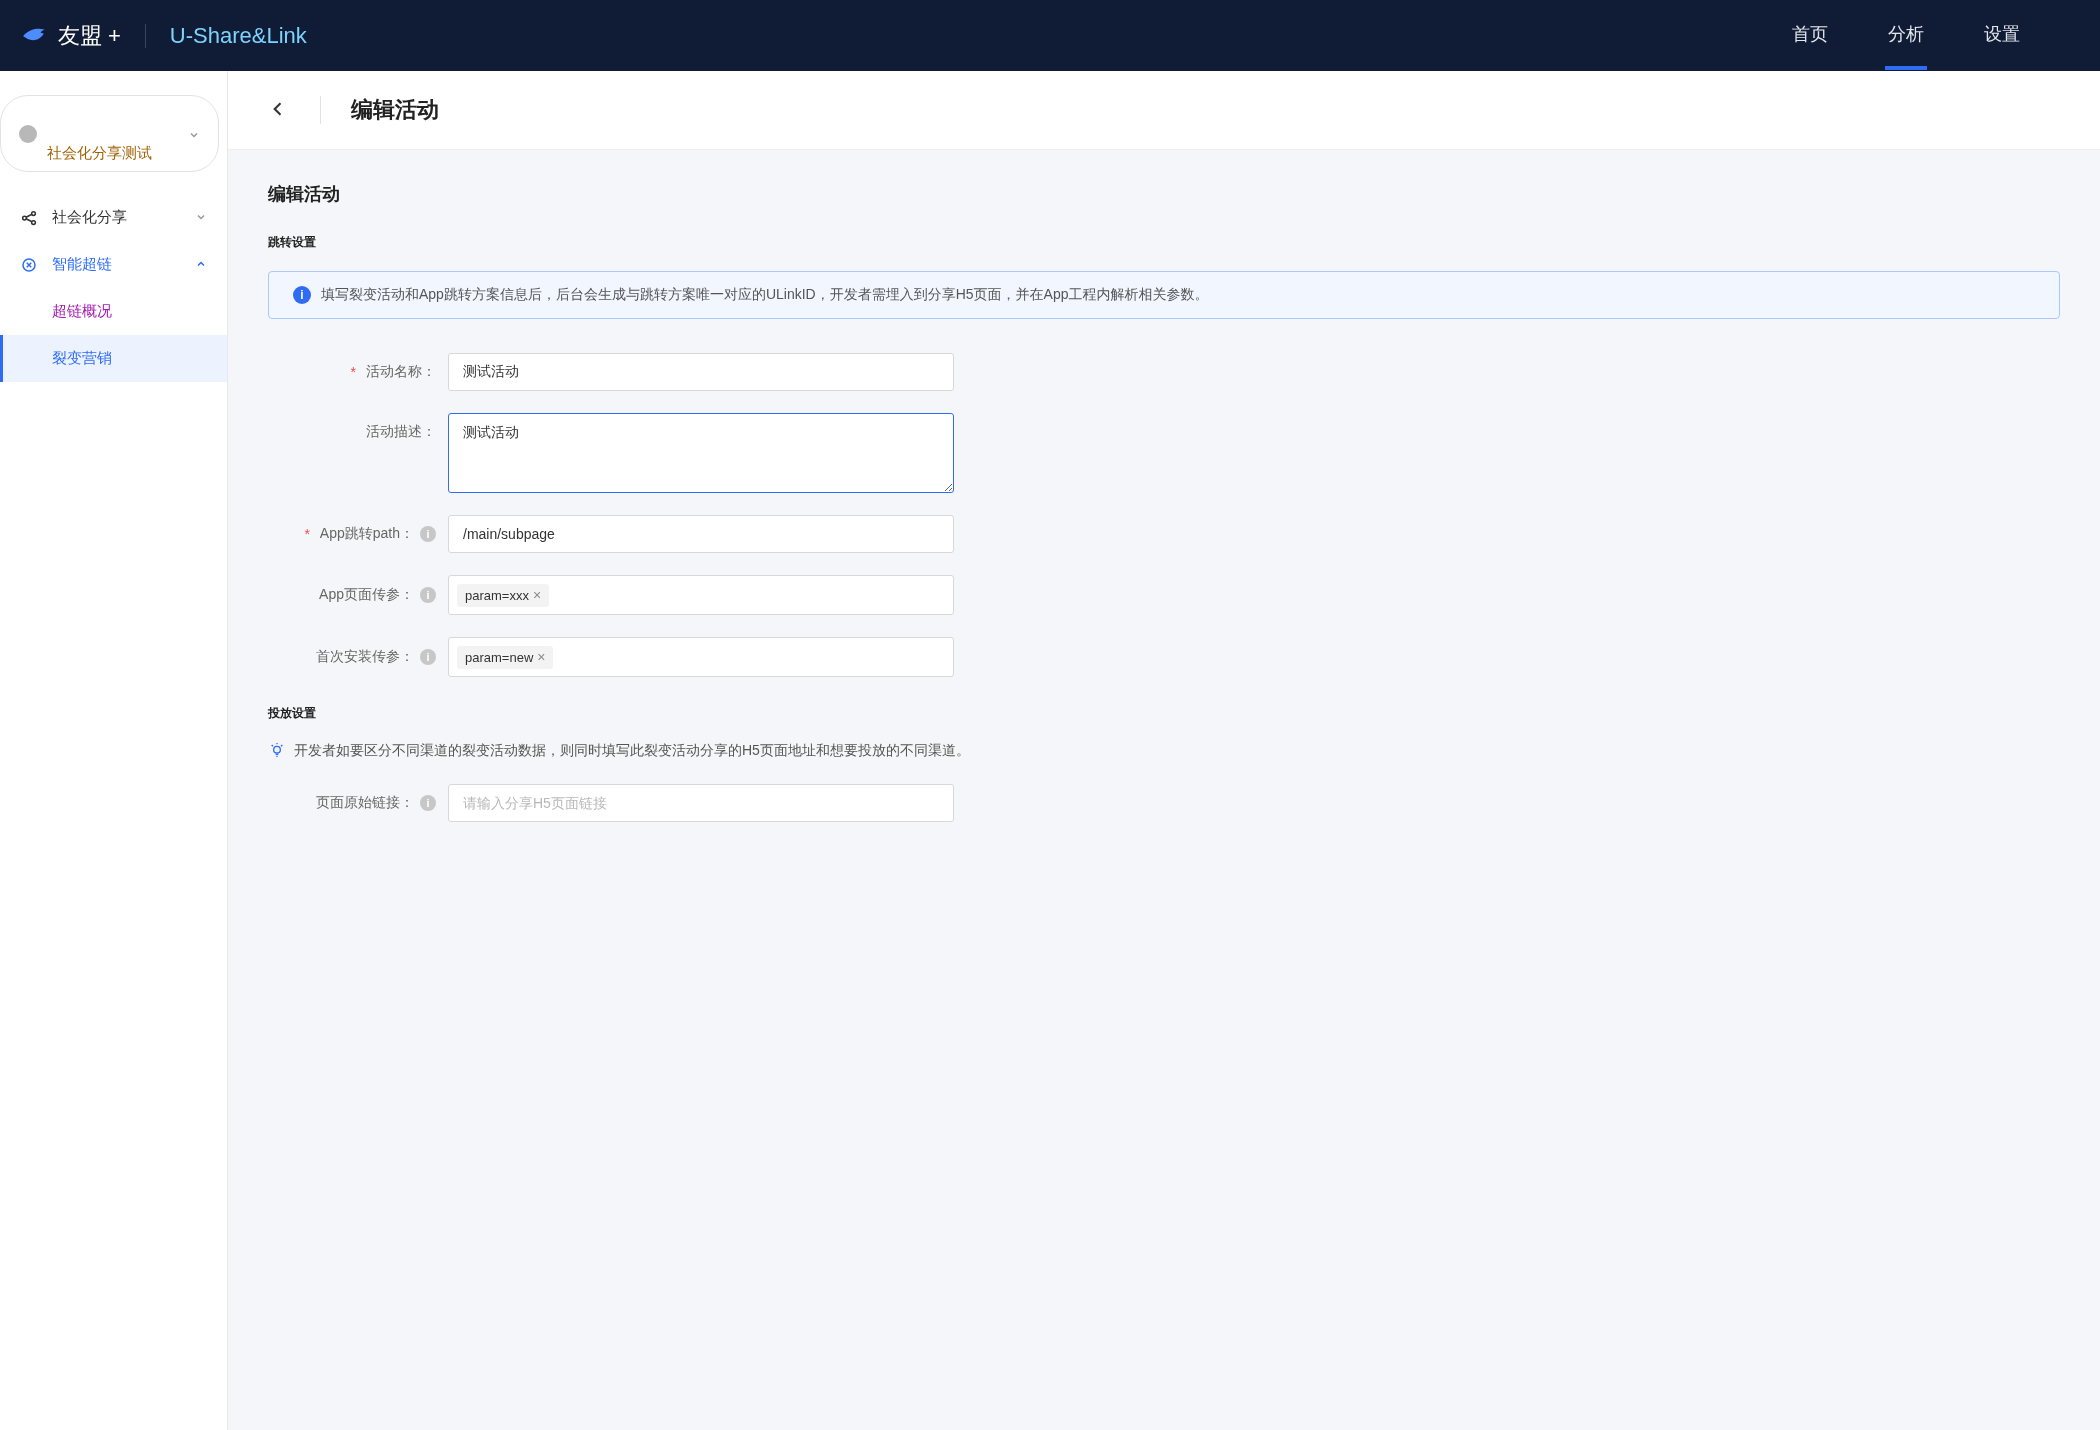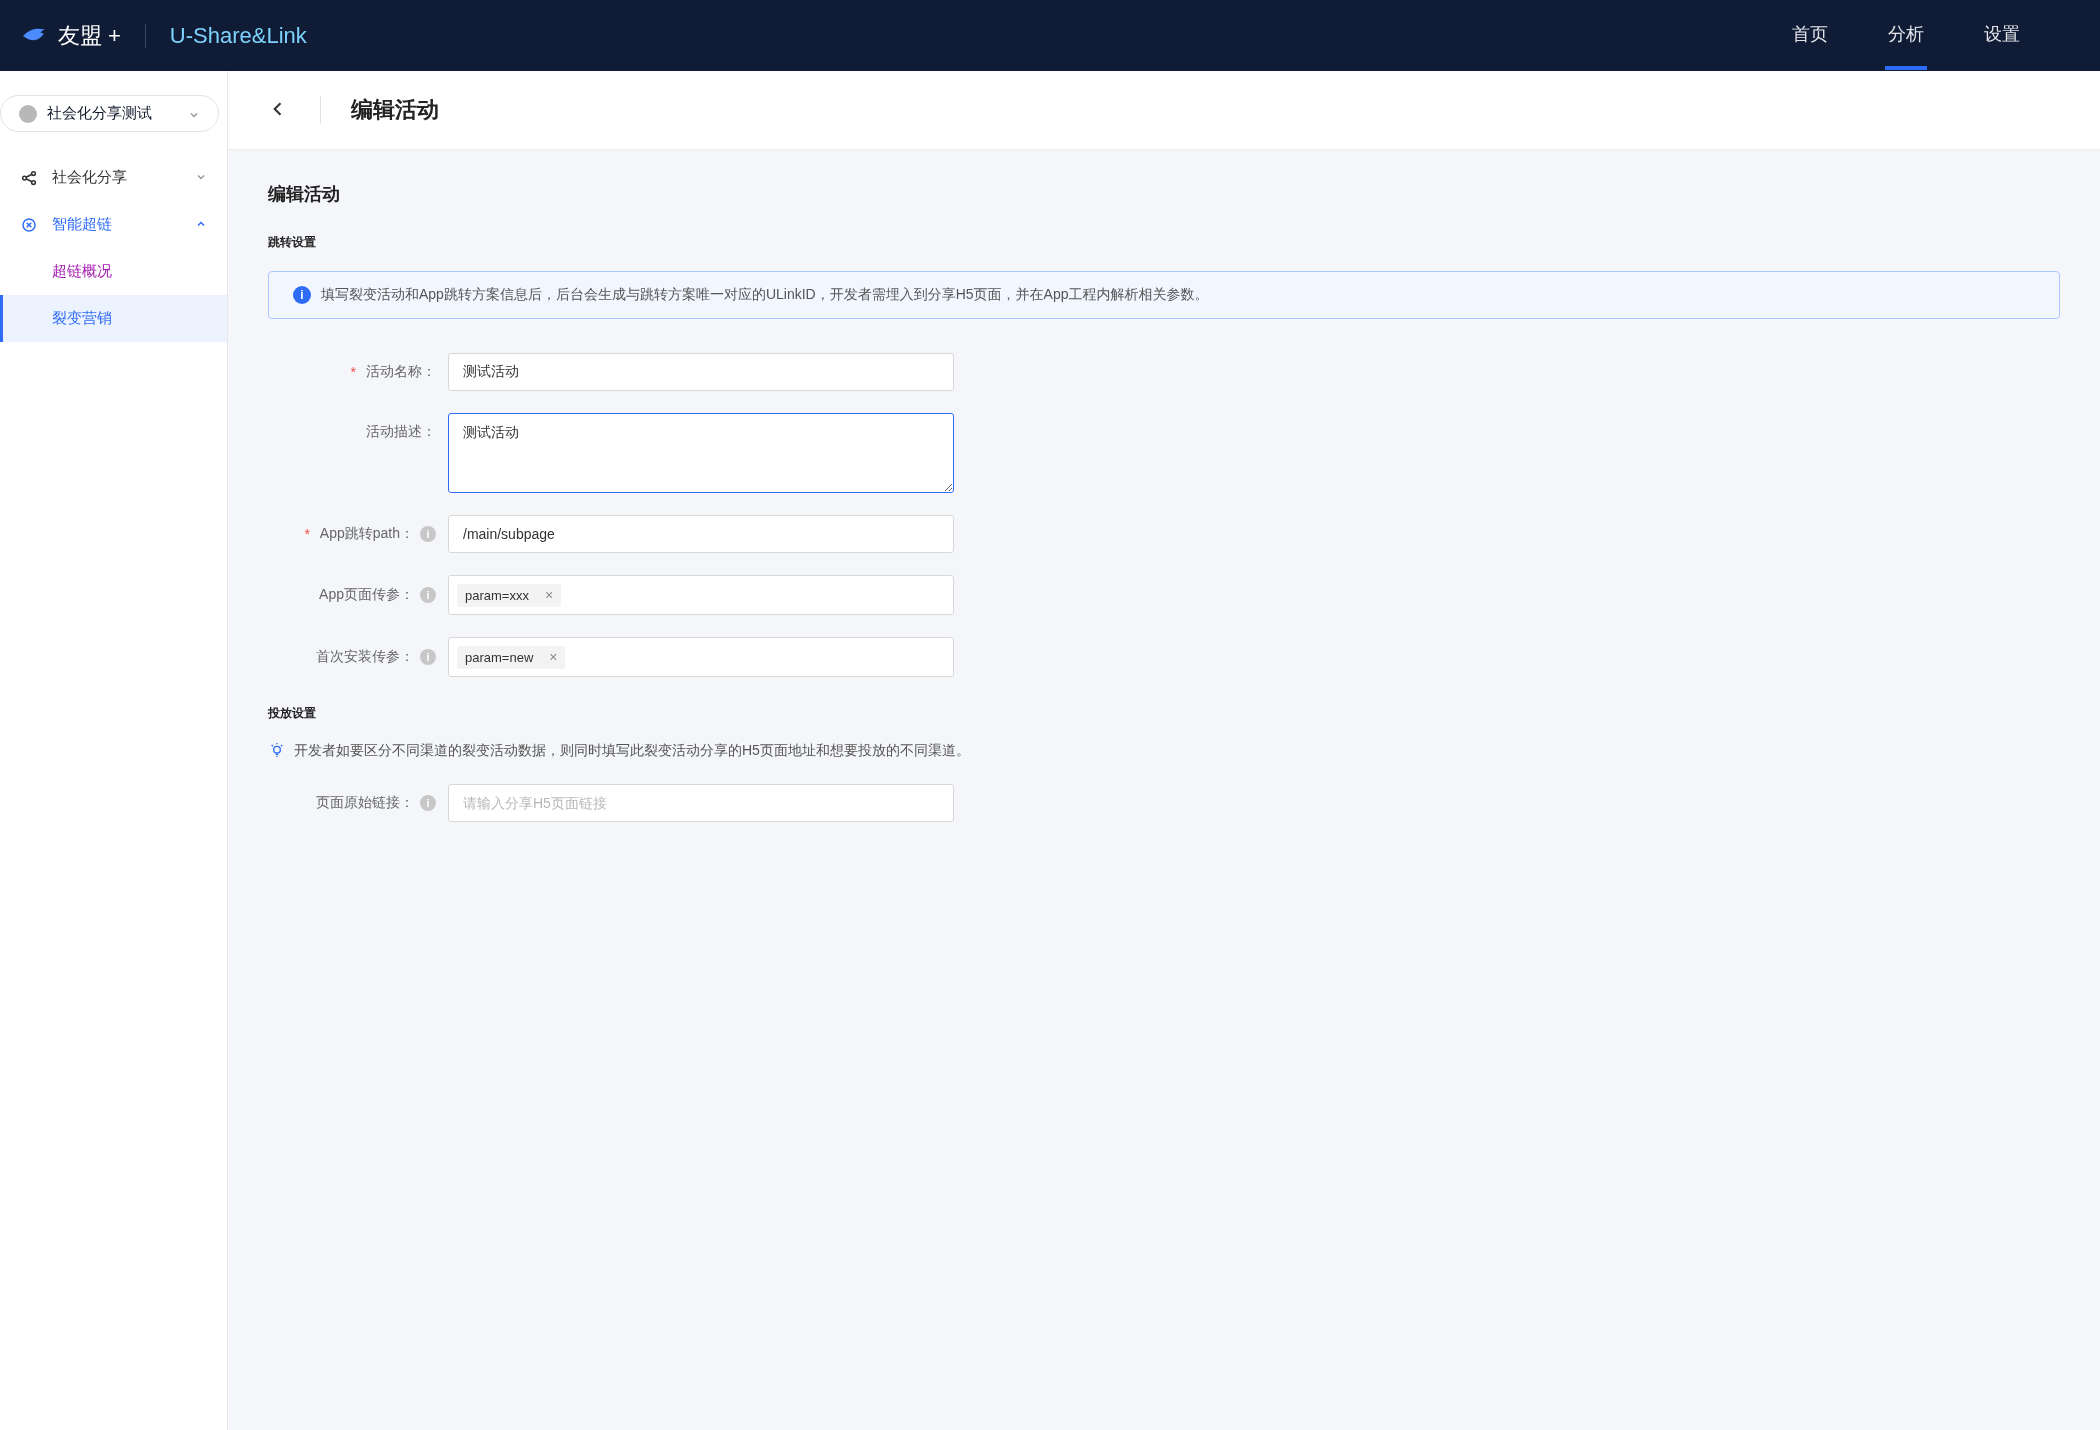--- a/index.html
+++ b/index.html
@@ -15,21 +15,21 @@
     .nav-tabs { display: flex; gap: 60px; margin-left: auto; margin-right: 60px; }
     .nav-tab { font-size: 18px; color: #e4e6eb; position: relative; padding-bottom: 4px; cursor: pointer; }
     .nav-tab.active::after { content: ""; position: absolute; bottom: -20px; left: 50%; transform: translateX(-50%); width: 42px; height: 4px; background: #2e6cf6; }
 
     
     .layout { display: flex; }
     .sidebar { width: 228px; background: #fff; min-height: calc(100vh - 71px); border-right: 1px solid #e8e8e8; }
     .app-selector { margin: 24px 0 18px 0; padding: 0 8px 0 0; }
     .app-pill { display: flex; align-items: center; border: 1px solid #e2e2e2; border-radius: 28px; padding: 8px 18px; gap: 10px; cursor: pointer; background: #fff; position: relative; }
     .app-dot { width: 18px; height: 18px; background: #b8b8b8; border-radius: 50%; }
-    .app-name { font-size: 15px; color: #0f172a; flex: 1; }
+    .app-name { font-size: 15px; color: #a16207; flex: 1; margin-top: 40px; }
     .chev-down { width: 12px; height: 12px; color: #888; }
 
     .menu-group { padding: 4px 0; }
     .menu-item, .submenu-item { display: flex; align-items: center; padding: 14px 20px; gap: 14px; cursor: pointer; font-size: 15px; color: #333; position: relative; }
     .menu-item .icon { width: 18px; height: 18px; display: flex; align-items: center; justify-content: center; color: #333; }
     .menu-item .chev { margin-left: auto; color: #888; }
     .menu-item.active-parent { color: #2e6cf6; }
     .menu-item.active-parent .icon { color: #2e6cf6; }
     .submenu-item { padding-left: 52px; color: #a21caf; }
     .submenu-item.selected { background: #edf2ff; color: #2e6cf6; border-radius: 0; }
@@ -56,21 +56,21 @@
     .form-row.top { align-items: flex-start; }
     .form-label { width: 180px; text-align: right; color: #666; font-size: 14px; padding-right: 12px; display: flex; justify-content: flex-end; align-items: center; gap: 6px; }
     .req { color: #f04949; margin-right: 4px; }
     .help-icon { width: 16px; height: 16px; border-radius: 50%; background: #c7c7c7; color: #fff; font-size: 11px; display: inline-flex; align-items: center; justify-content: center; font-weight: bold; }
 
     .form-input { width: 506px; border: 1px solid #d8d8d8; border-radius: 3px; padding: 10px 14px; font-size: 14px; color: #333; background: #fff; }
     .form-input::placeholder { color: #b8b8b8; }
     .form-textarea { width: 506px; border: 1px solid #2e6cf6; border-radius: 3px; padding: 10px 14px; font-size: 14px; resize: vertical; height: 80px; font-family: inherit; color: #333; }
 
     .tag-input { width: 506px; border: 1px solid #d8d8d8; border-radius: 3px; padding: 6px 8px; background: #fff; display: flex; align-items: center; flex-wrap: wrap; gap: 6px; min-height: 40px; }
-    .tag { background: #f3f3f3; border-radius: 3px; padding: 4px 8px; font-size: 13px; display: flex; align-items: center; gap: 16px; color: #333; }
+    .tag { background: #f3f3f3; border-radius: 3px; padding: 4px 8px; font-size: 13px; display: flex; align-items: center; gap: 4px; color: #333; }
     .tag-close { color: #8a8a8a; cursor: pointer; font-size: 14px; line-height: 1; }
   </style>
 </head>
 <body>
 
 <div class="header">
   <div class="logo-area">
     <span class="logo-bird">
       <svg viewBox="0 0 24 24" width="26" height="26" fill="#4d8cff">
           <path d="M2 12c8-10 20-6 20-6-3 1-4 3-4 3 2 0 3 1 3 1-8 12-19 2-19 2z"></path>

